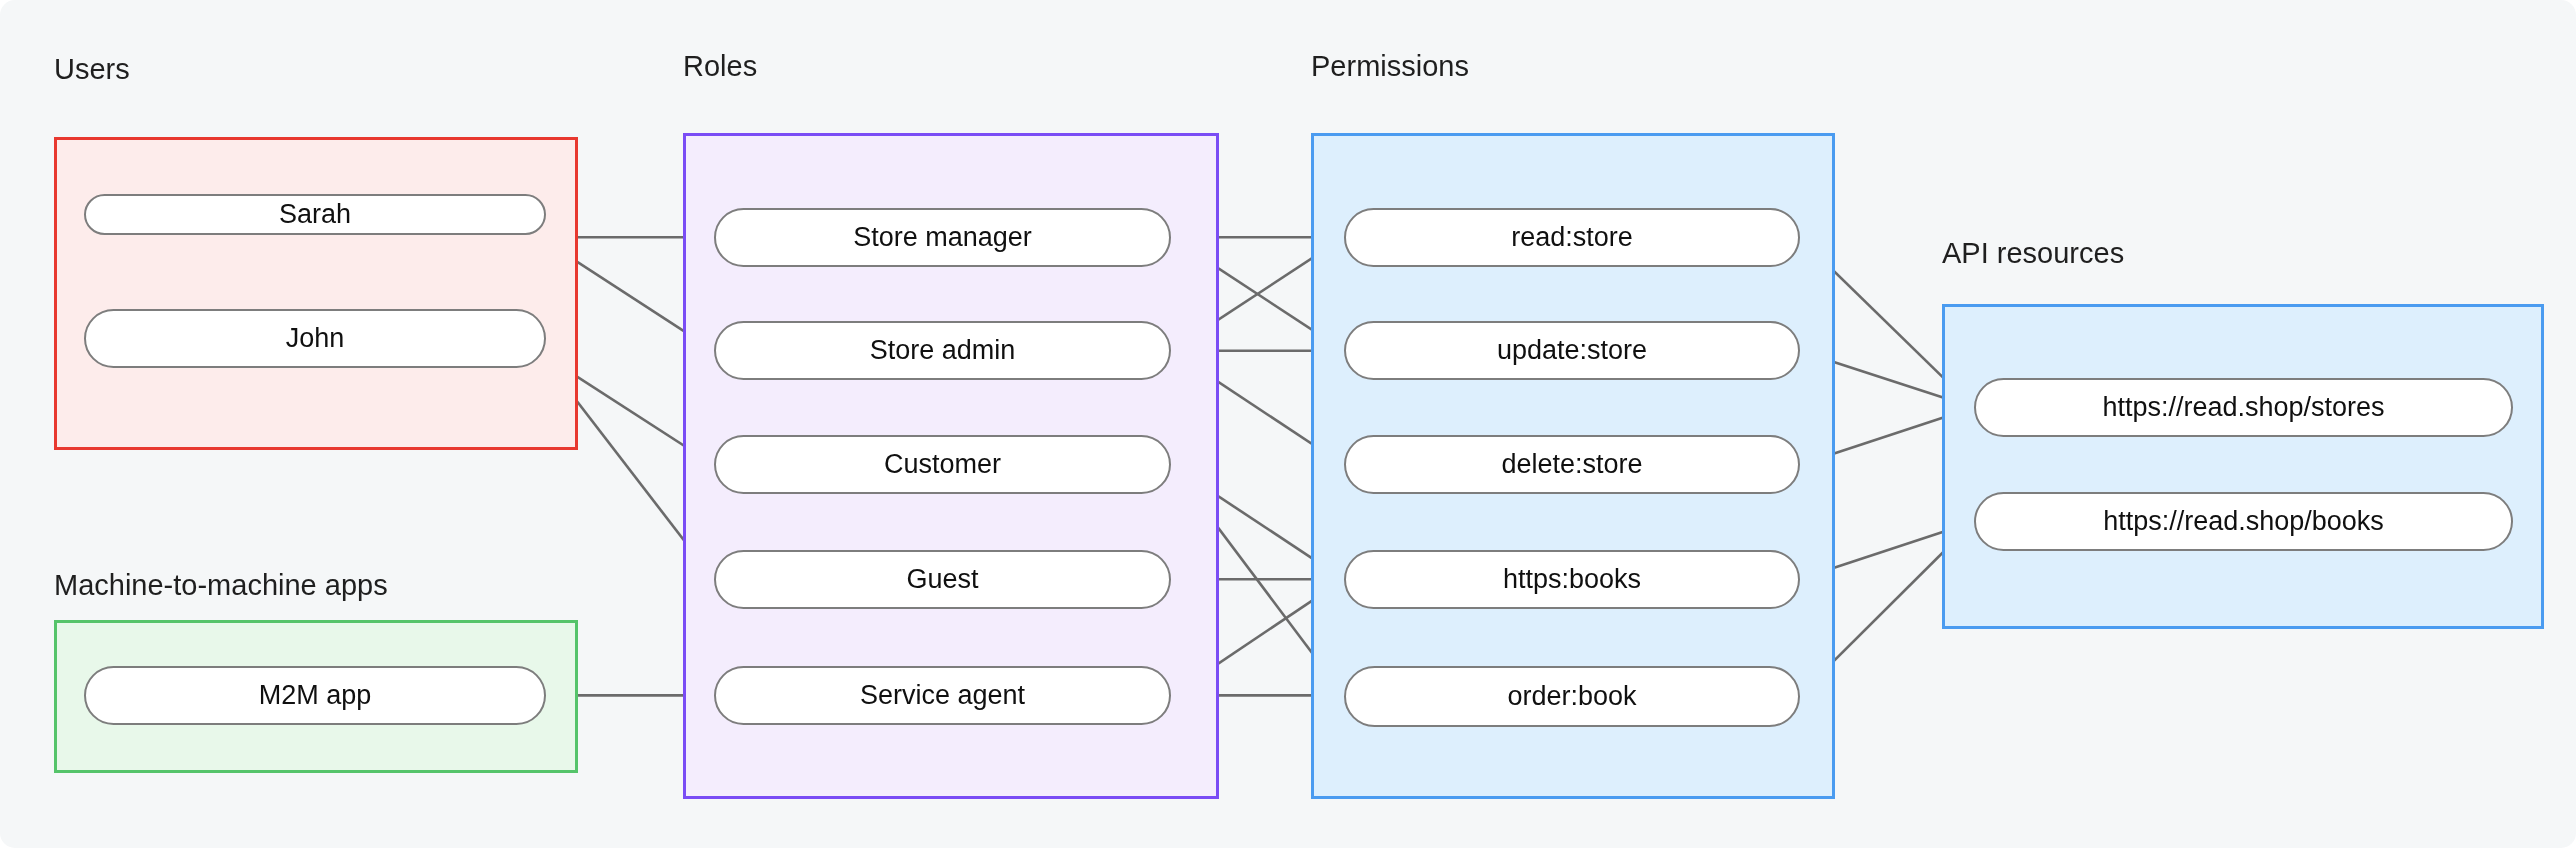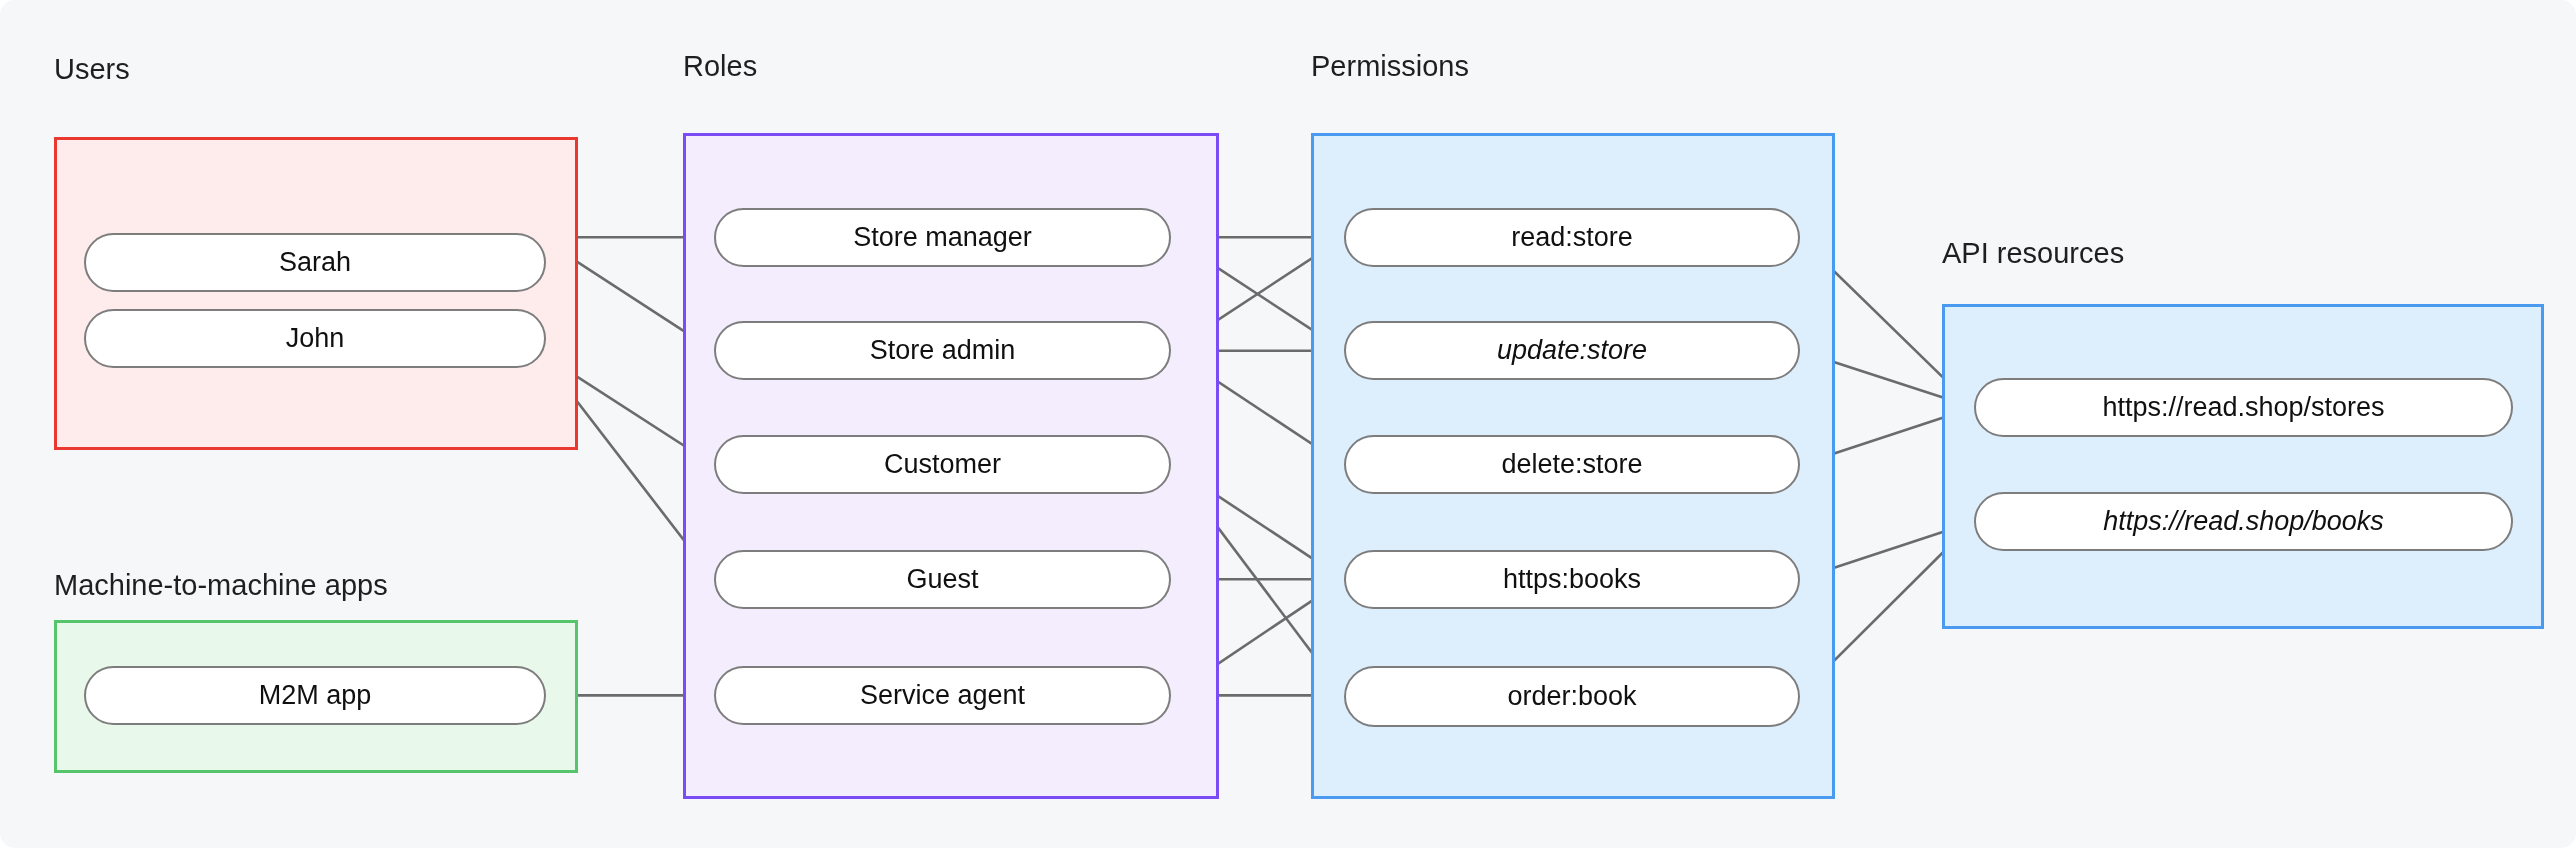--- a/index.html
+++ b/index.html
@@ -106,21 +106,21 @@
     <circle cx="1540" cy="402" r="9"></circle>
     <circle cx="1540" cy="533" r="9"></circle>
     <circle cx="1540" cy="664" r="9"></circle>
     <circle cx="1540" cy="797" r="9"></circle>
     <circle cx="2262" cy="467" r="9"></circle>
     <circle cx="2262" cy="598" r="9"></circle>
   </svg>
 
   <div class="group-title" style="left:54px; top:54px;">Users</div>
   <div class="group-box" style="left:54px; top:137px; width:524px; height:313px; border-color:#e8382f; background:#fdeceb;"></div>
-  <div class="pill" style="left:84px; top:194px; width:462px; height:59px;margin-top:39px;">
+  <div class="pill" style="left:84px; top:194px; width:462px; height:41px;">
     <span>Sarah</span>
   </div>
   <div class="pill" style="left:84px; top:309px; width:462px; height:59px;">
     <span>John</span>
   </div>
 
   <div class="group-title" style="left:54px; top:554px;margin-top:16px;">Machine-to-machine apps</div>
   <div class="group-box" style="left:54px; top:620px; width:524px; height:153px; border-color:#55c46a; background:#e8f8ea;"></div>
   <div class="pill" style="left:84px; top:666px; width:462px; height:59px;">
     <span>M2M app</span>
@@ -142,36 +142,36 @@
   </div>
   <div class="pill" style="left:714px; top:666px; width:457px; height:59px;">
     <span>Service agent</span>
   </div>
 
   <div class="group-title" style="left:1311px; top:51px;">Permissions</div>
   <div class="group-box" style="left:1311px; top:133px; width:524px; height:666px; border-color:#4a9bf0; background:#ddeffd;"></div>
   <div class="pill" style="left:1344px; top:208px; width:456px; height:59px;">
     <span>read:store</span>
   </div>
-  <div class="pill" style="left:1344px; top:321px; width:456px; height:59px;font-style:italic;">
+  <div class="pill" style="left:1344px; top:321px; width:456px; height:59px;">
     <span>update:store</span>
   </div>
   <div class="pill" style="left:1344px; top:435px; width:456px; height:59px;">
     <span>delete:store</span>
   </div>
   <div class="pill" style="left:1344px; top:550px; width:456px; height:59px;">
     <span>https:books</span>
   </div>
   <div class="pill" style="left:1344px; top:666px; width:456px; height:61px;">
     <span>order:book</span>
   </div>
 
   <div class="group-title" style="left:1942px; top:238px;">API resources</div>
   <div class="group-box" style="left:1942px; top:304px; width:602px; height:325px; border-color:#4a9bf0; background:#ddeffd;"></div>
   <div class="pill" style="left:1974px; top:378px; width:539px; height:59px;justify-content:center;">
     <span>https://read.shop/stores</span>
   </div>
-  <div class="pill" style="left:1974px; top:492px; width:539px; height:59px;font-style:italic;">
+  <div class="pill" style="left:1974px; top:492px; width:539px; height:59px;">
     <span>https://read.shop/books</span>
   </div>
 
 </div>
 
 
 </body></html>

